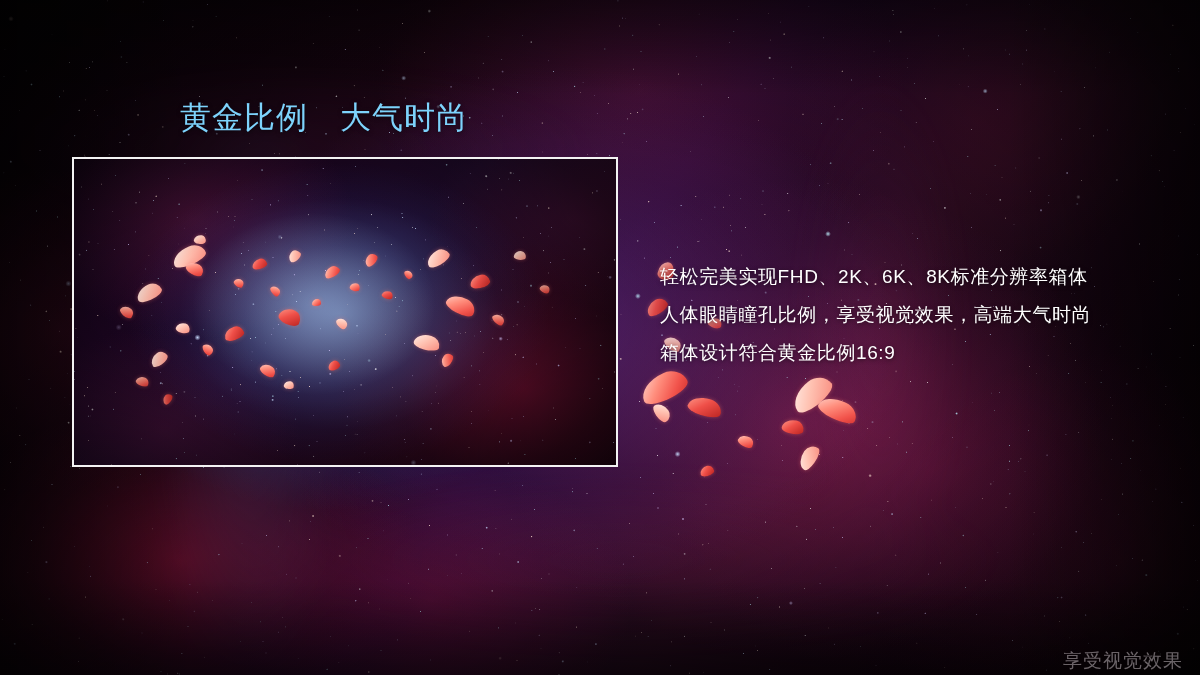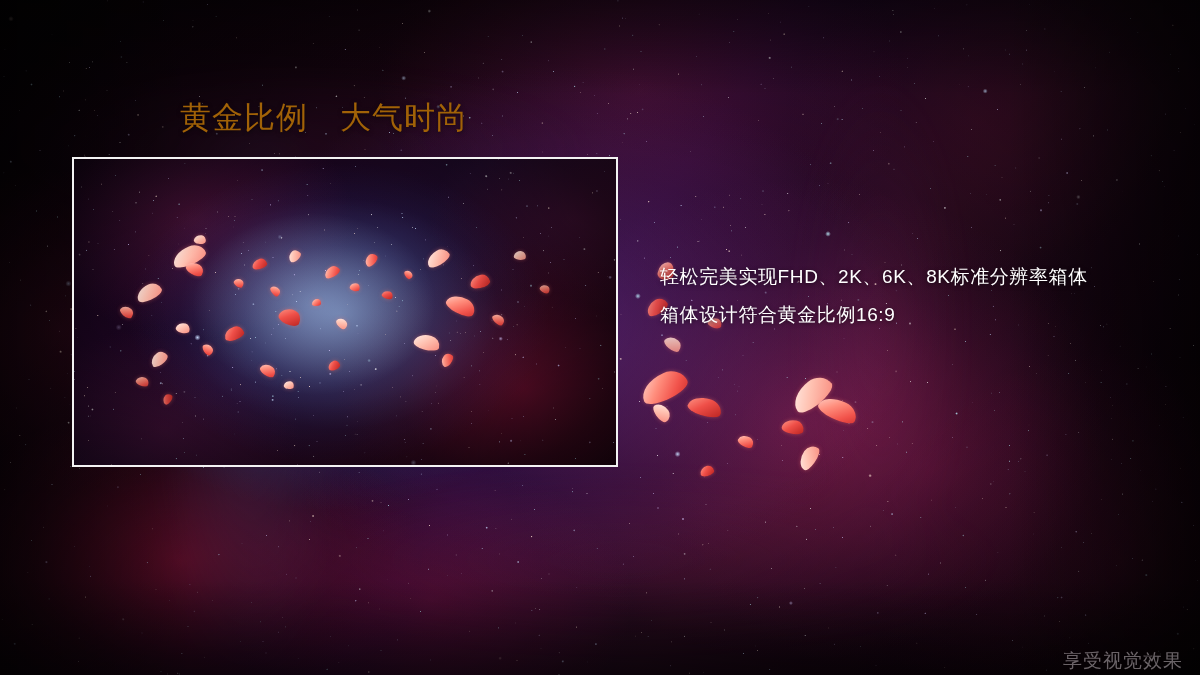--- a/index.html
+++ b/index.html
@@ -136,21 +136,21 @@
                                 #b8211f 100%);
   }
 
   
   #slide-title {
     position: absolute;
     left: 180px;
     top: 101px;
     font-size: 31px;
     line-height: 1.1;
-    color: #a16207;
+    color: #7dd3fc;
     letter-spacing: 1px;
     white-space: pre;
     text-shadow: 0 1px 4px rgba(0,0,0,0.55);
   }
   #body-text {
     position: absolute;
     left: 660px;
     top: 258px;
     width: 520px;
   }
@@ -255,18 +255,19 @@
         <div class="petal pale" style="left: 62px; top: 126px; width: 26px; height: 15px; transform: rotate(-25deg);"></div>
         <div class="petal" style="left: 46px; top: 148px; width: 14px; height: 10px; transform: rotate(40deg);"></div>
       </div>
     <div class="photo-vignette"></div>
   </div>
 
   <div id="slide-title">黄金比例　大气时尚</div>
 
   <div id="body-text">
     <div class="body-line">轻松完美实现FHD、2K、6K、8K标准分辨率箱体</div>
+    <div class="body-line">人体眼睛瞳孔比例，享受视觉效果，高端大气时尚</div>
     <div class="body-line">箱体设计符合黄金比例16:9</div>
   </div>
 
   <div id="watermark">享受视觉效果</div>
 
 </div>
 
 </body></html>

